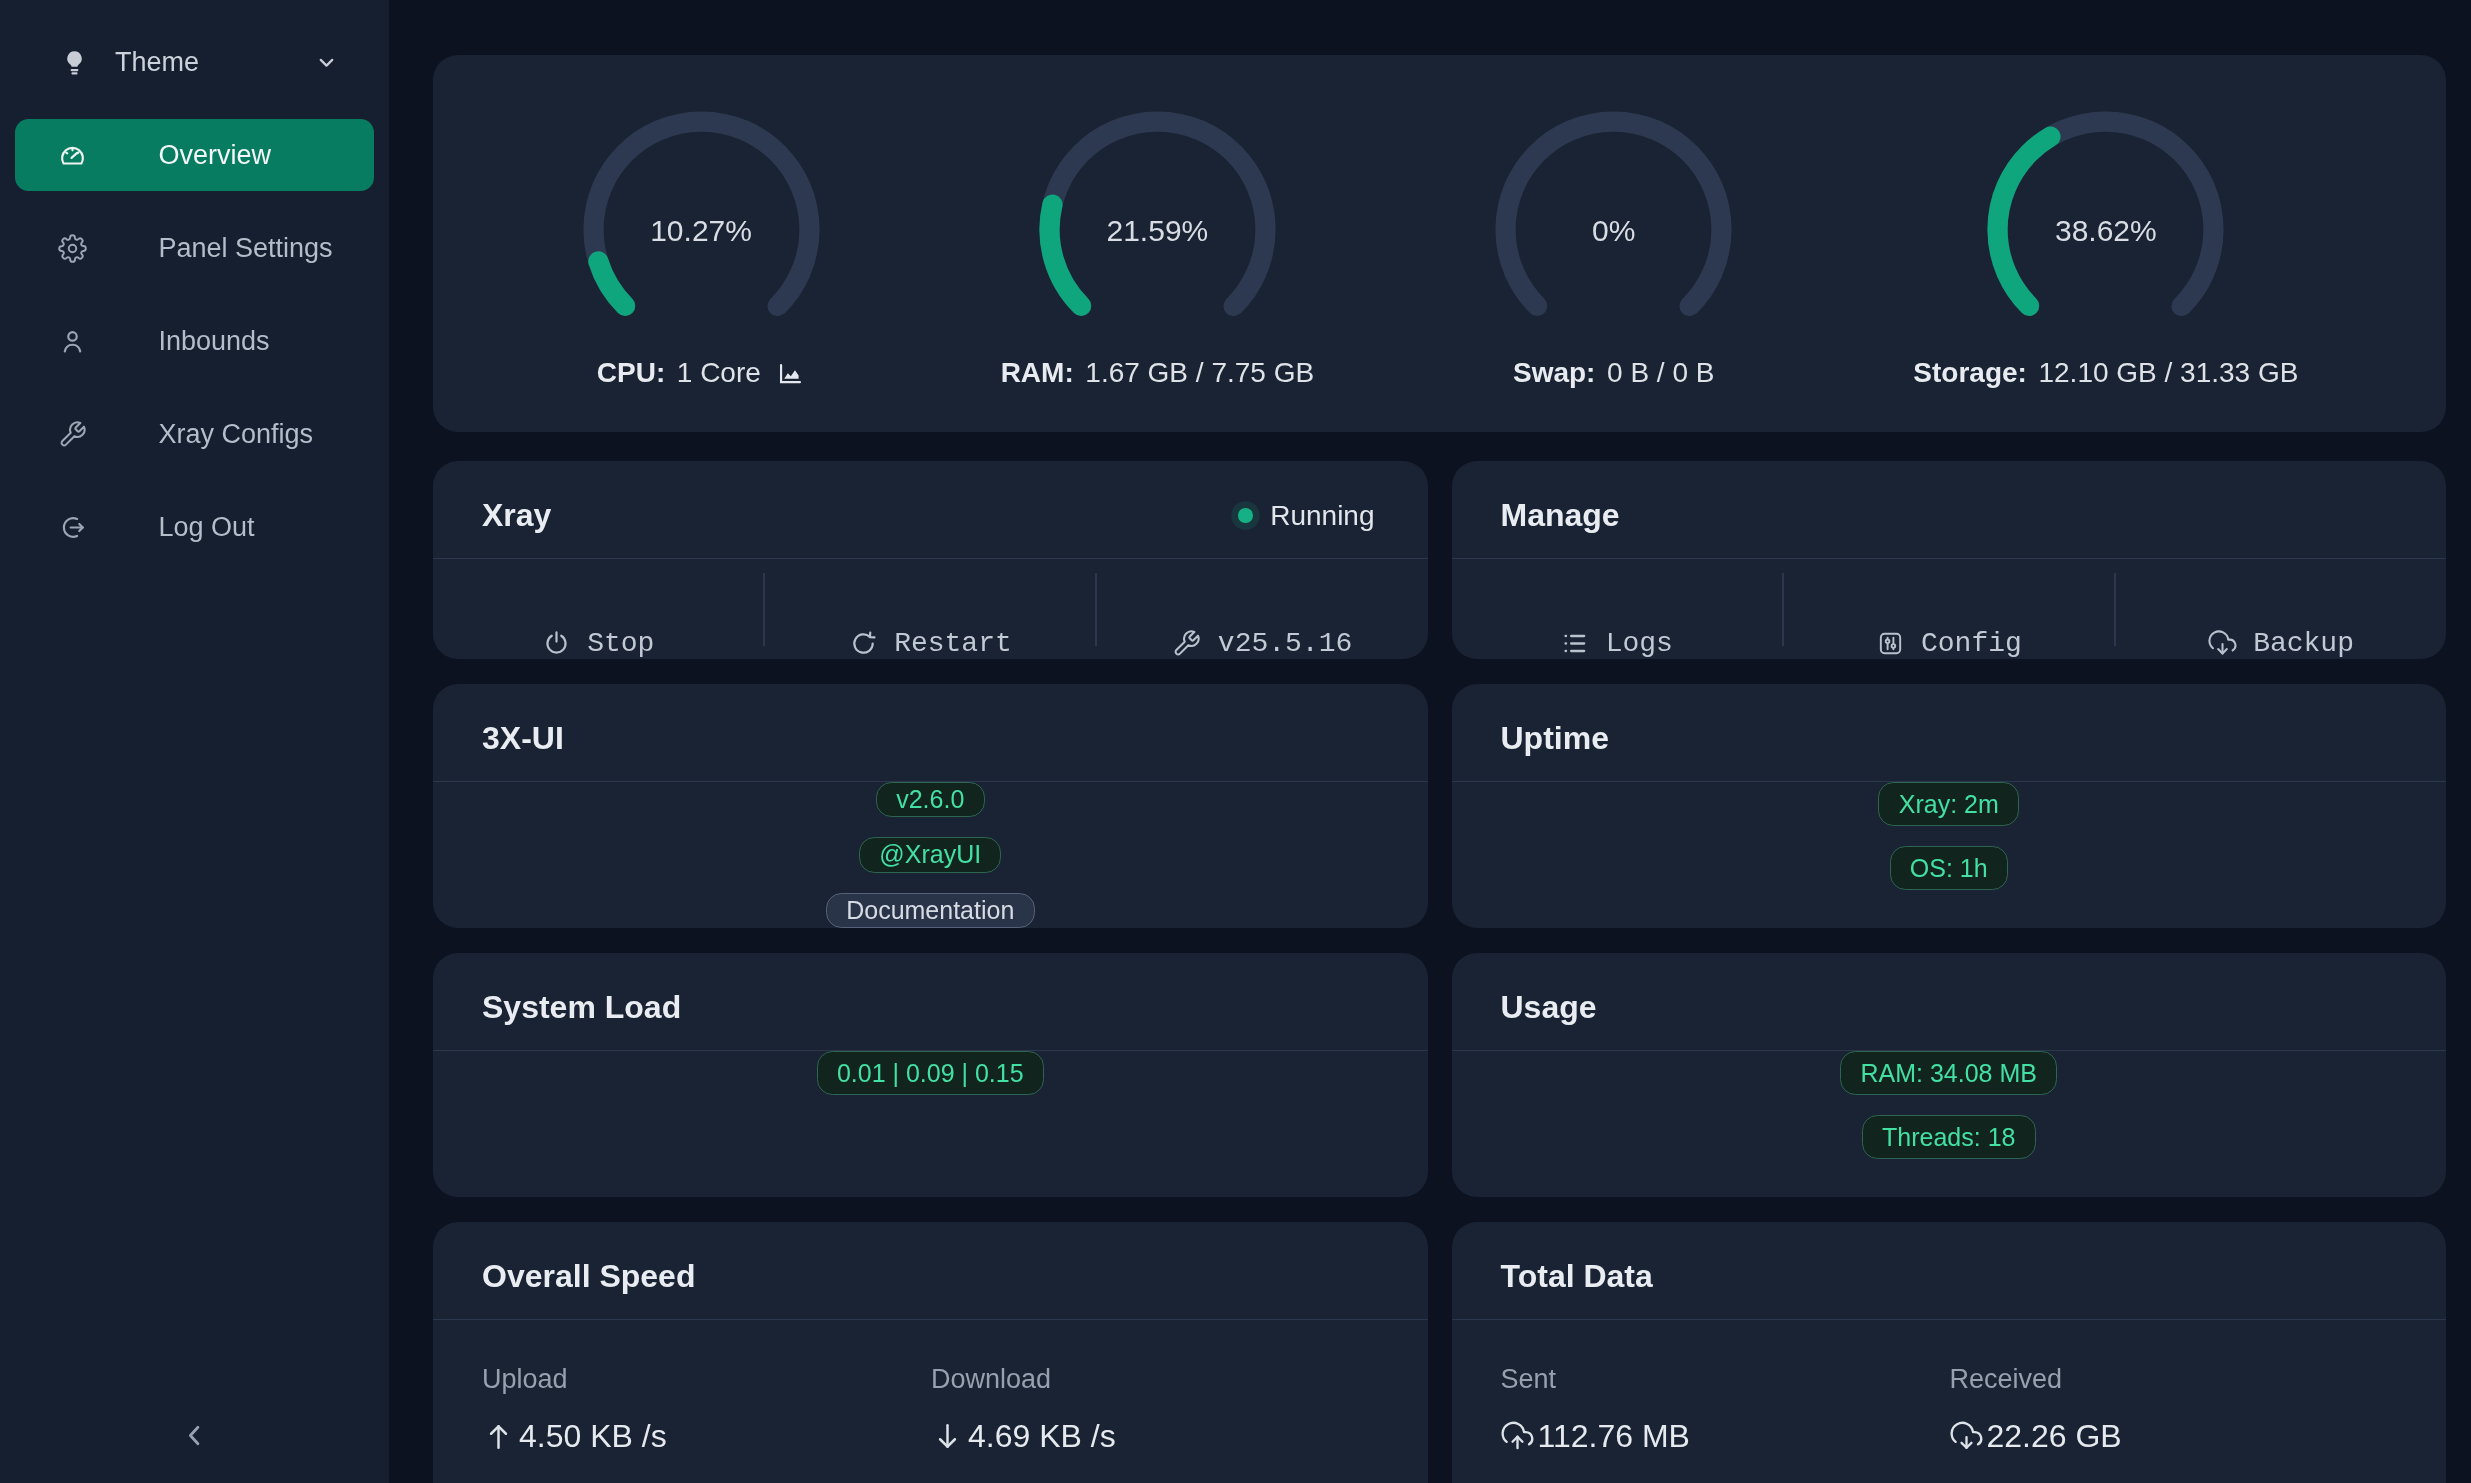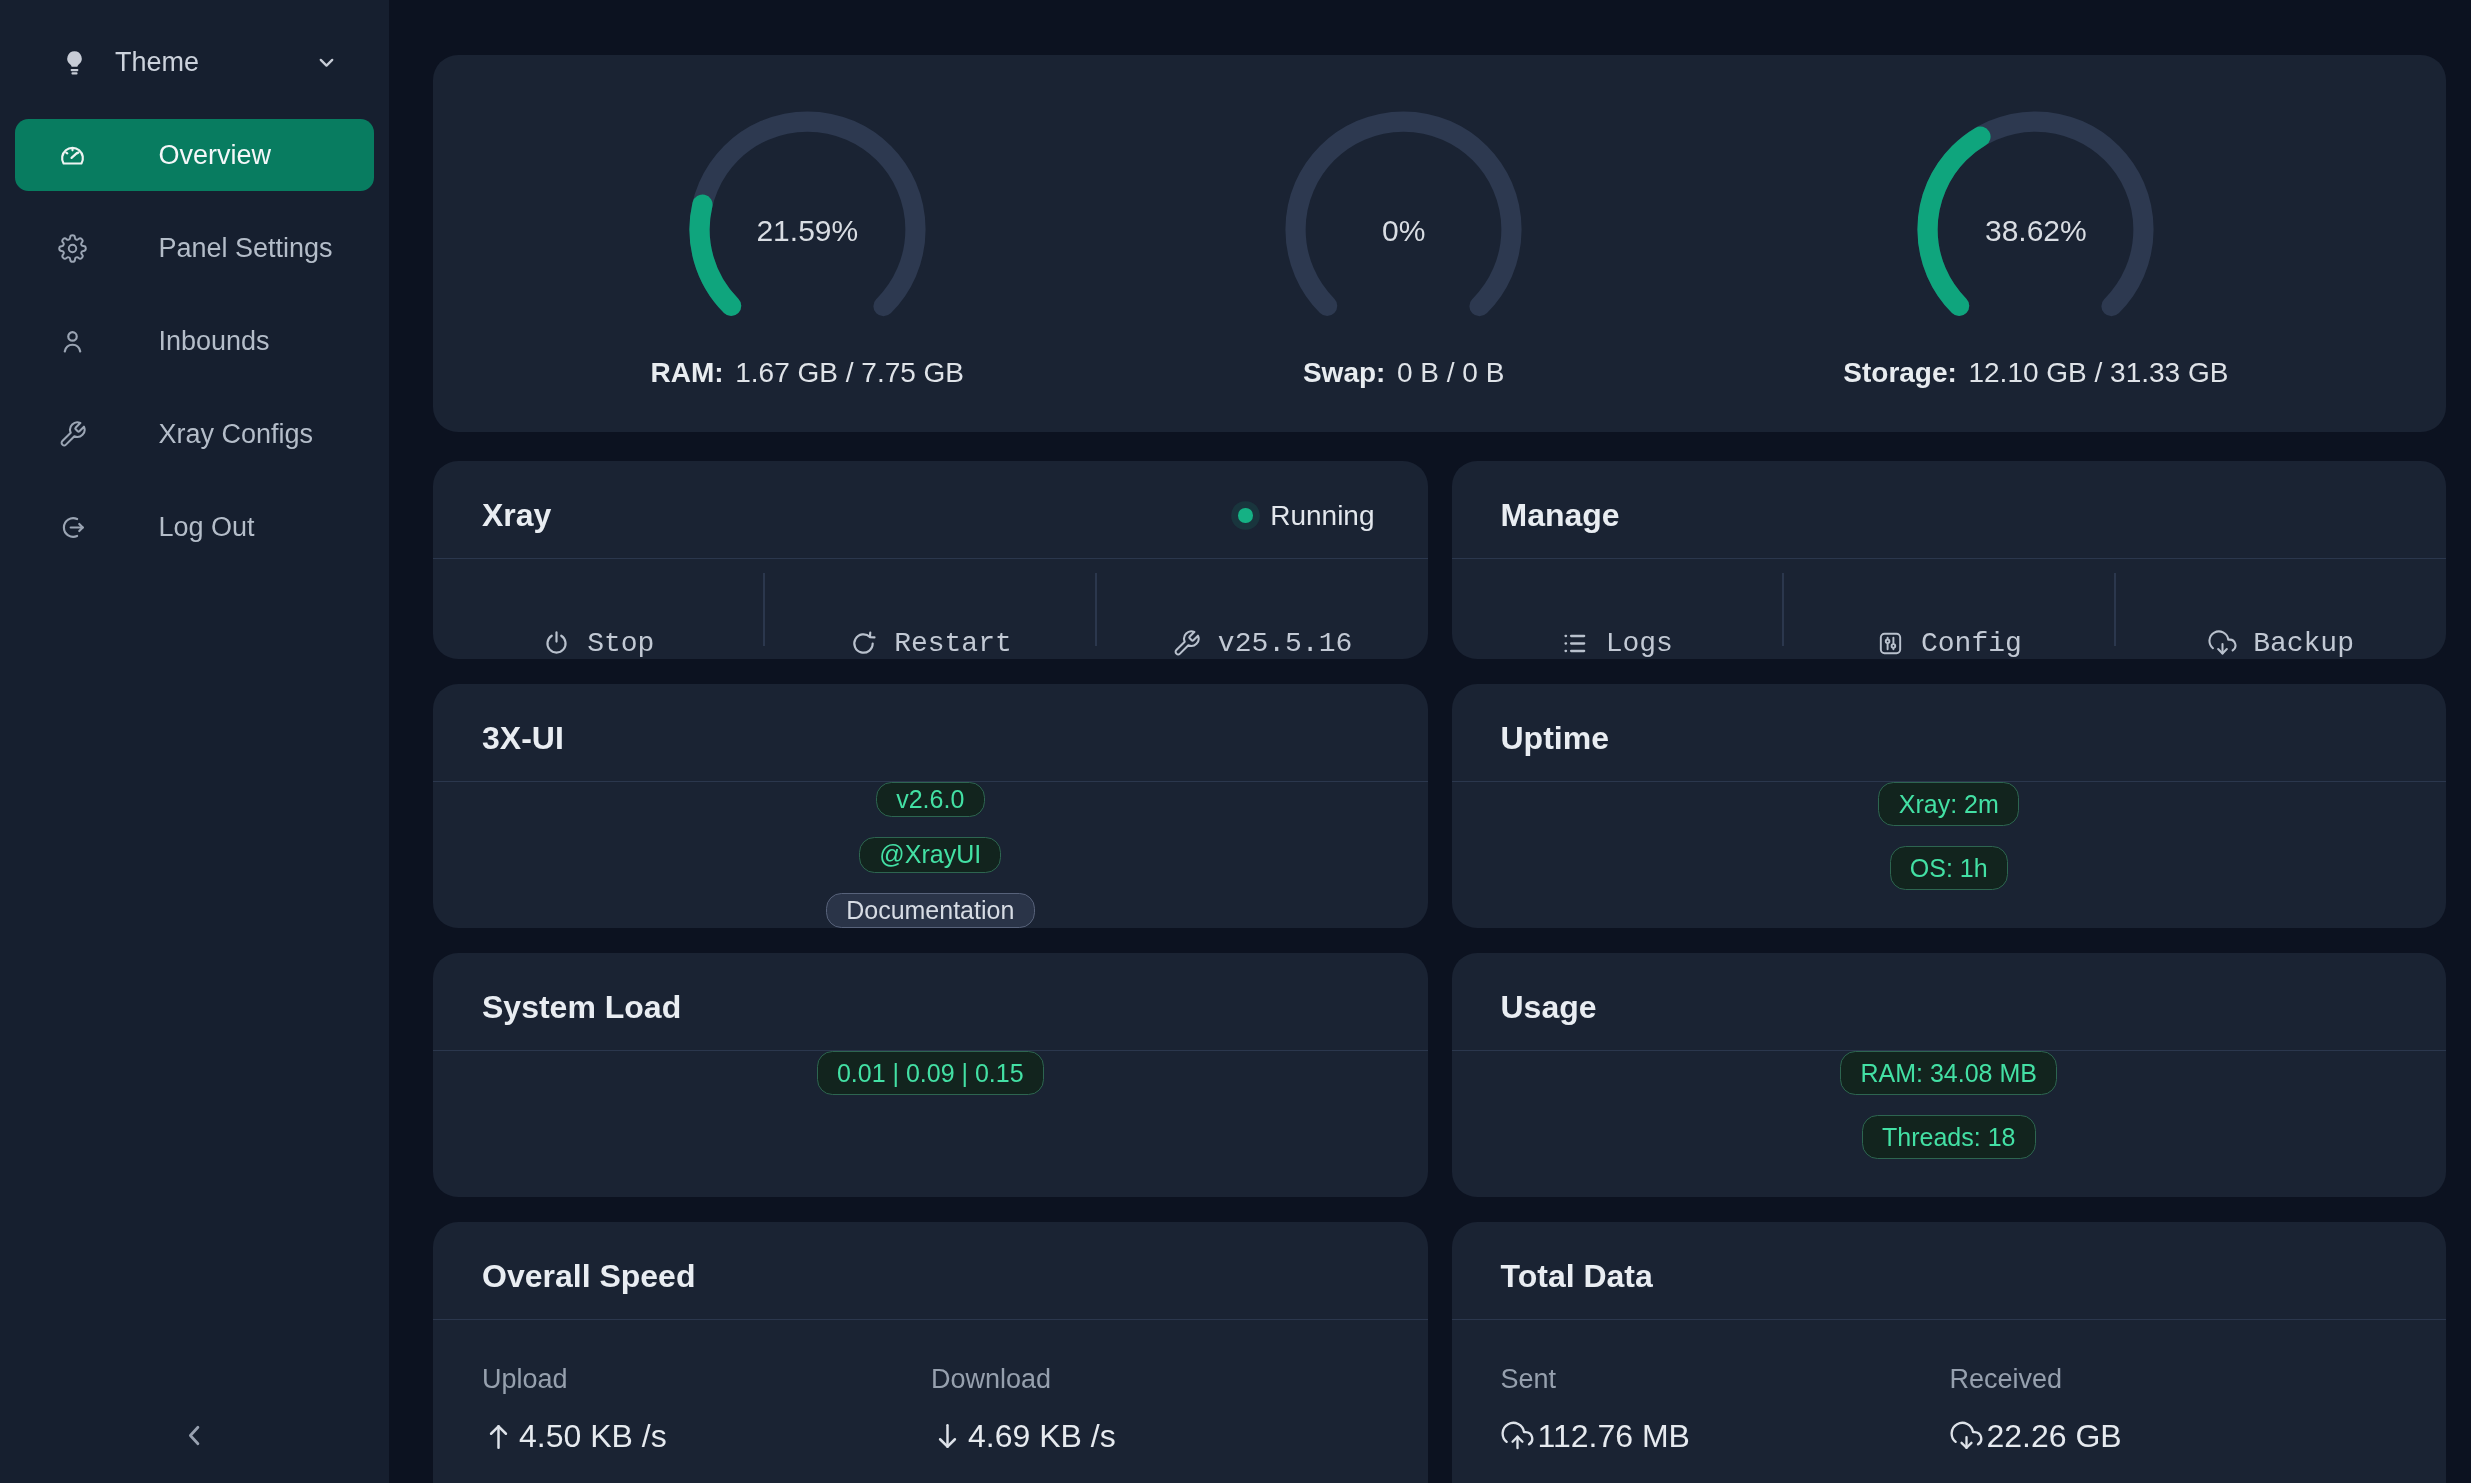--- a/index.html
+++ b/index.html
@@ -241,20 +241,36 @@
       <svg class="icon lg" viewBox="0 0 24 24">
           <use href="#i-chevron-left"></use>
         </svg>
     </div>
   </aside>
 
   <main class="main">
 
     <section class="card stats-card">
 
+      <div class="gauge-wrap">
+        <div class="gauge-box">
+          <svg width="241" height="241" viewBox="0 0 250 250">
+            <circle class="gauge-track" cx="125" cy="125" r="112" fill="none" stroke-width="21" stroke-linecap="round" stroke-dasharray="527.8 703.7" transform="rotate(135 125 125)"></circle>
+            <circle class="gauge-progress" cx="125" cy="125" r="112" fill="none" stroke-width="21" stroke-linecap="round" transform="rotate(135 125 125)" stroke-dasharray="54.2 703.7"></circle>
+          </svg>
+          <div class="gauge-percent">10.27%</div>
+        </div>
+        <div class="gauge-label">
+          <b>CPU:</b>
+          <span>1 Core</span>
+          <svg class="icon chart-icon" viewBox="0 0 24 24">
+              <use href="#i-chart-area"></use>
+            </svg>
+        </div>
+      </div>
 
       <div class="gauge-wrap">
         <div class="gauge-box">
           <svg width="241" height="241" viewBox="0 0 250 250">
             <circle class="gauge-track" cx="125" cy="125" r="112" fill="none" stroke-width="21" stroke-linecap="round" stroke-dasharray="527.8 703.7" transform="rotate(135 125 125)"></circle>
             <circle class="gauge-progress" cx="125" cy="125" r="112" fill="none" stroke-width="21" stroke-linecap="round" transform="rotate(135 125 125)" stroke-dasharray="113.9 703.7"></circle>
           </svg>
           <div class="gauge-percent">21.59%</div>
         </div>
         <div class="gauge-label">

